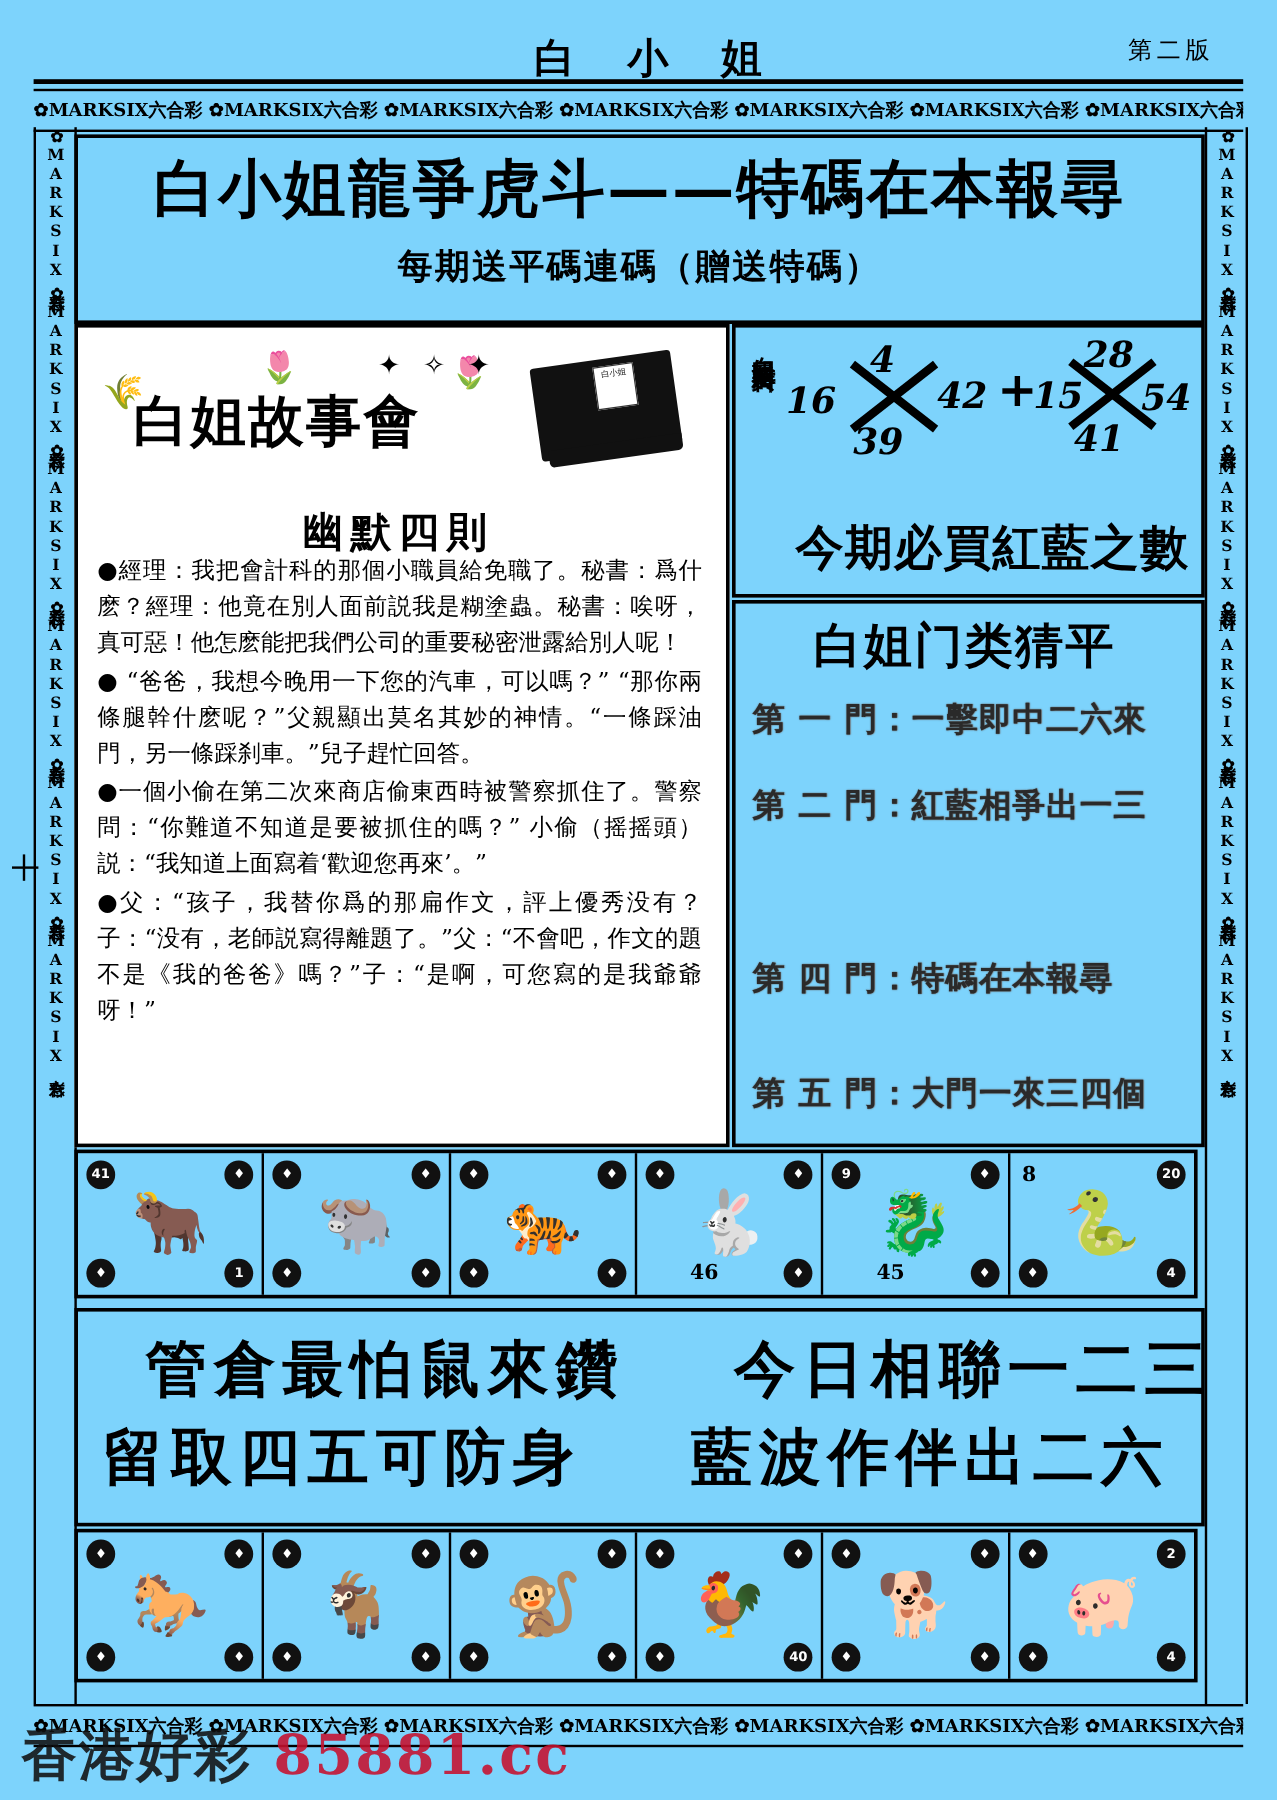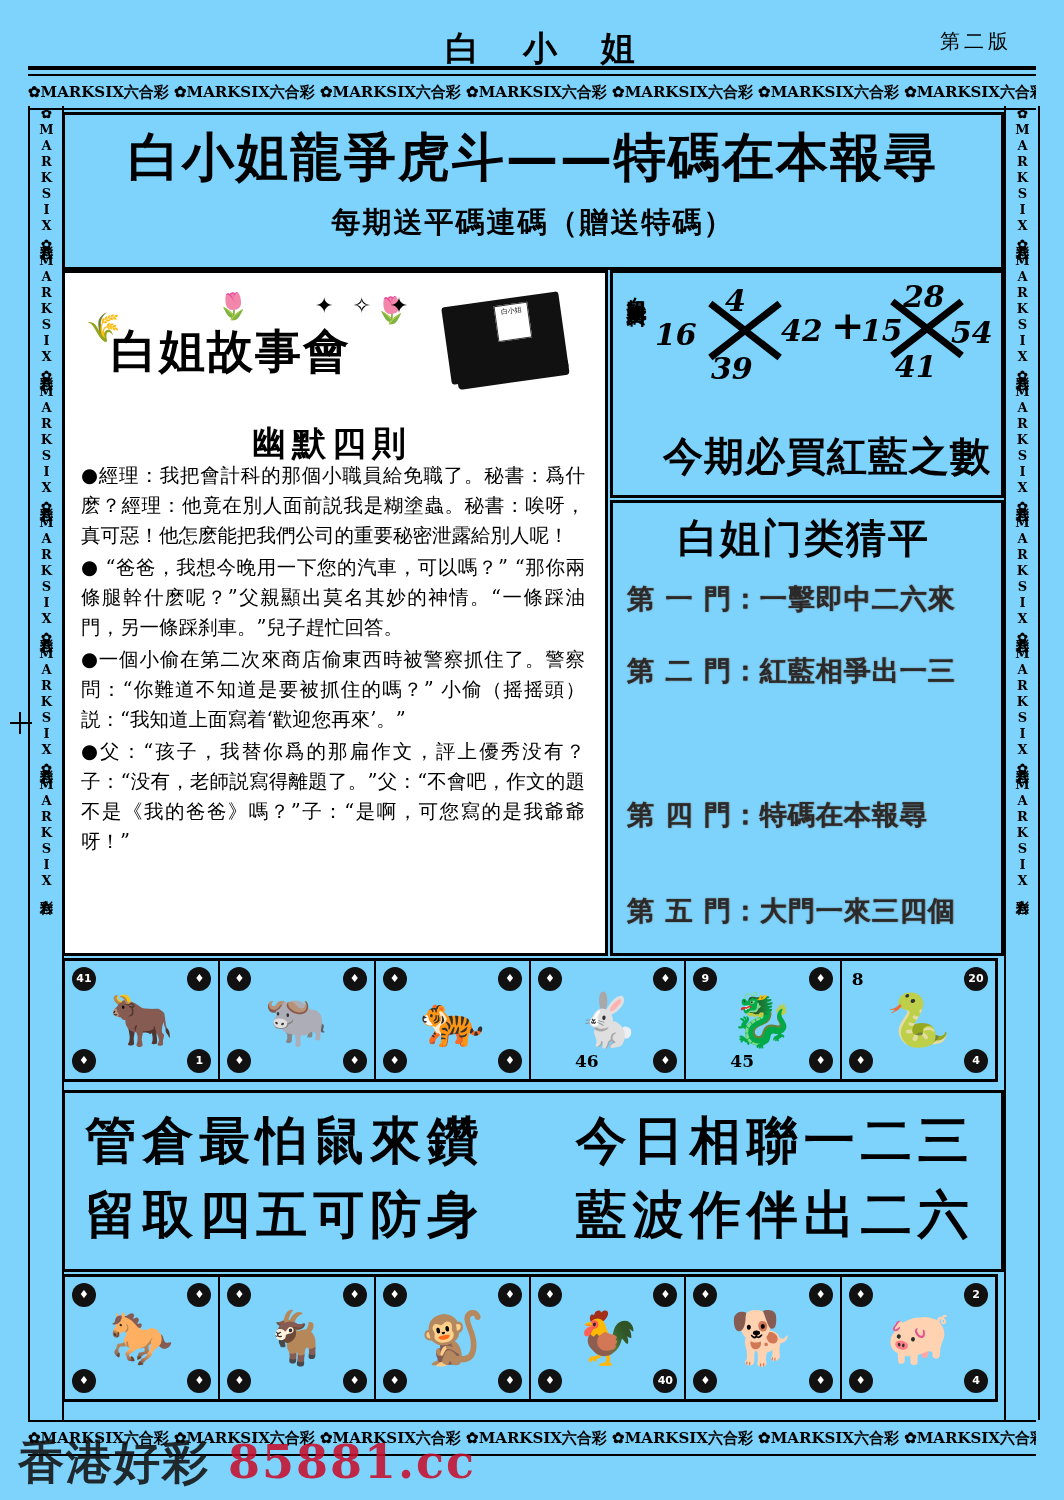--- a/index.html
+++ b/index.html
@@ -72,21 +72,21 @@
   .ball.tl{left:7px;top:6px;}
   .ball.tr{right:7px;top:6px;}
   .ball.bl{left:7px;bottom:6px;}
   .ball.br{right:7px;bottom:6px;}
   .plain-num{position:absolute;font-size:17px;font-weight:bold;font-family:"DejaVu Serif",serif;}
   .animal{position:absolute;left:0;top:0;width:100%;height:100%;display:flex;align-items:center;justify-content:center;font-size:52px;line-height:1;}
 
   
   .couplet{position:absolute;left:0;top:978px;width:936px;height:176px;border:3px solid #000;}
   .cp-line{position:absolute;width:930px;text-align:center;font-family:"DejaVu Serif","Liberation Serif",serif;font-weight:bold;font-size:51px;letter-spacing:6px;}
-  .cp-line.l1{top:14px;}
+  .cp-line.l1{top:14px;margin-left:36px;}
   .cp-line.l2{top:88px;}
   .cp-col{display:inline-block;}
   .cp-gap{display:inline-block;width:44px;}
 
   
   .watermark{position:absolute;left:18px;top:1432px;width:680px;height:64px;font-family:"DejaVu Serif","Liberation Serif",serif;font-weight:bold;font-size:46px;letter-spacing:2px;color:#c8102e;opacity:.88;}
   .wm-black{color:#111;}
   .tickmark{position:absolute;left:10px;top:722px;width:22px;height:2px;background:#000;}
   .tickmark2{position:absolute;left:19px;top:712px;width:2px;height:22px;background:#000;}
 </style>

